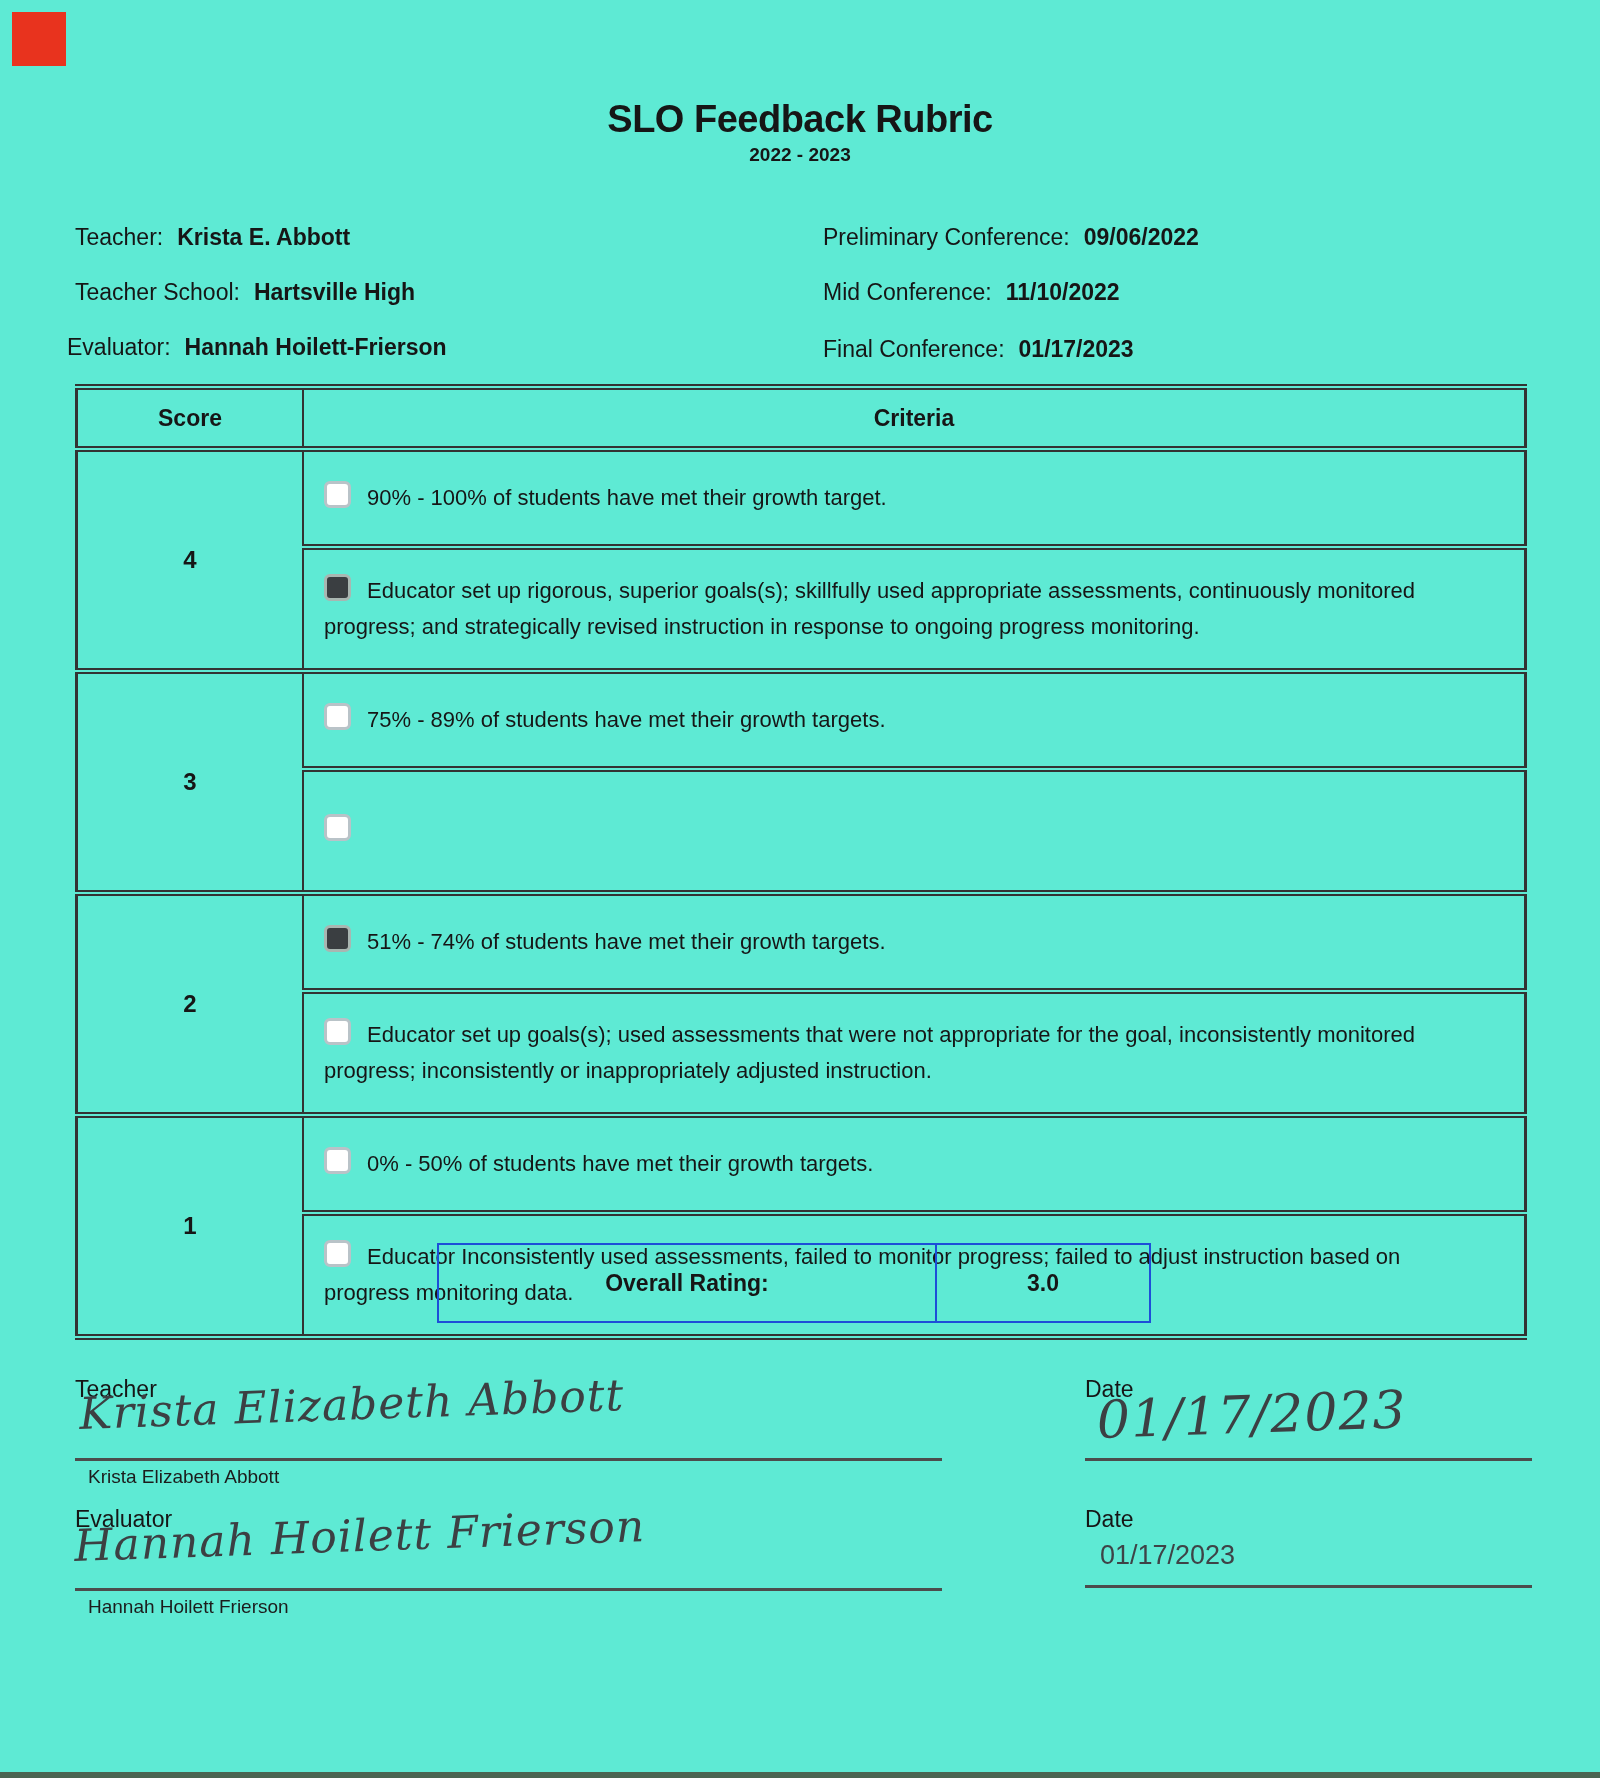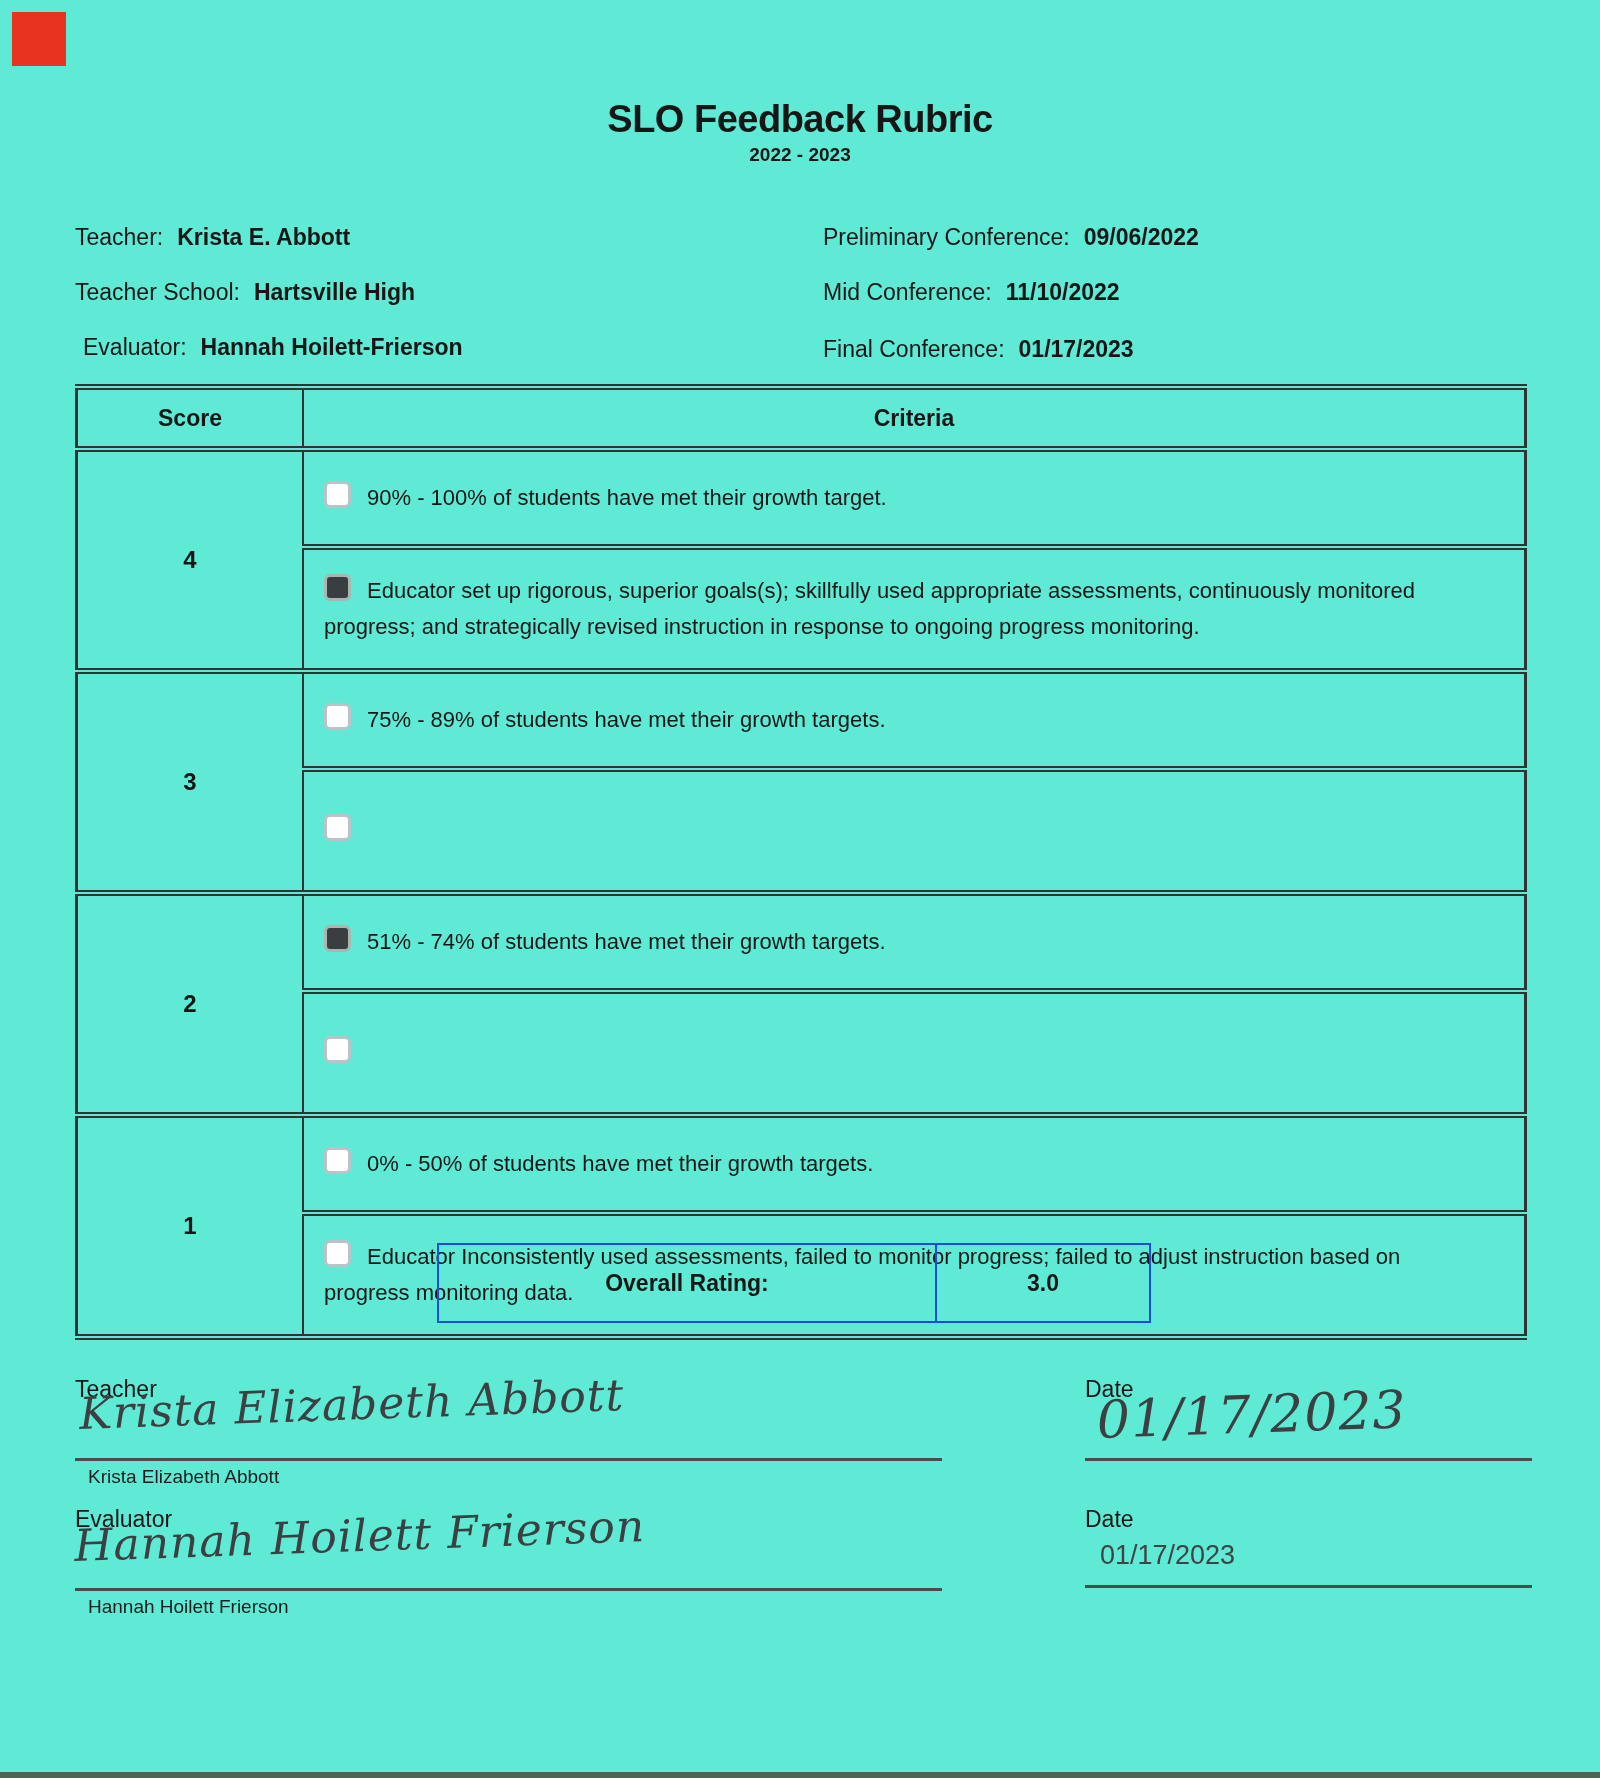--- a/index.html
+++ b/index.html
@@ -20,21 +20,21 @@
   }
   .subtitle{
     position:absolute;top:144px;left:0;width:100%;
     text-align:center;font-size:19px;font-weight:bold;
   }
   .info-item{position:absolute;font-size:23px;white-space:nowrap;}
   .info-item .lbl{font-weight:normal;margin-right:14px;}
   .info-item .val{font-weight:bold;}
   .i-teacher{left:75px;top:224px;}
   .i-school{left:75px;top:279px;}
-  .i-evaluator{left:83px;top:334px;}
+  .i-evaluator{left:67px;top:334px;}
   .i-prelim{left:823px;top:224px;}
   .i-mid{left:823px;top:279px;}
   .i-final{left:823px;top:336px;}
 
   table.rubric{
     position:absolute;left:75px;top:384px;
     width:1452px;
     border-collapse:collapse;
     border-left:3px solid #333333;
     border-right:3px solid #333333;
@@ -175,21 +175,21 @@
     </tr>
 
     <tr>
       <td class="score" rowspan="2">2</td>
       <td class="crit a">
         <span class="cb checked"></span><span>51% - 74% of students have met their growth targets.</span>
       </td>
     </tr>
     <tr>
       <td class="crit b">
-        <span class="cb"></span>
+        <span class="cb"></span><span>Educator set up goals(s); used assessments that were not appropriate for the goal, inconsistently monitored progress; inconsistently or inappropriately adjusted instruction.</span>
       </td>
     </tr>
 
     <tr>
       <td class="score" rowspan="2">1</td>
       <td class="crit a">
         <span class="cb"></span><span>0% - 50% of students have met their growth targets.</span>
       </td>
     </tr>
     <tr>

